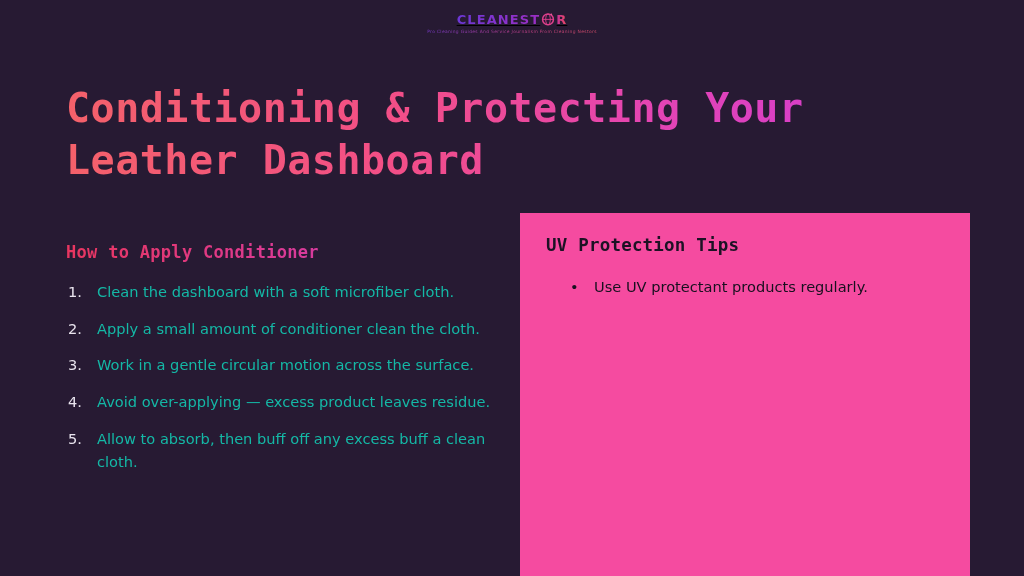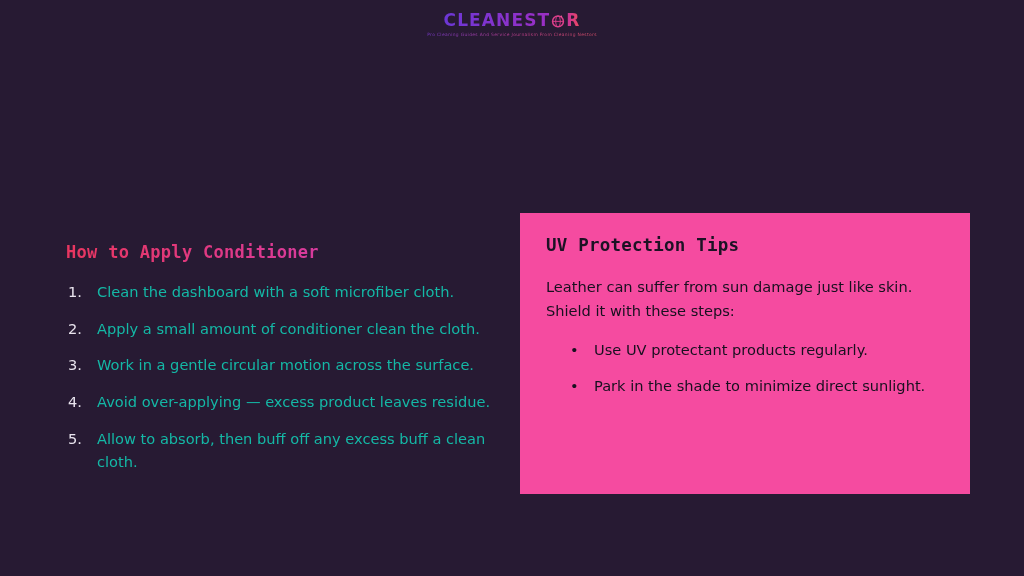--- a/index.html
+++ b/index.html
@@ -31,23 +31,24 @@
     display: flex;
     flex-direction: column;
     align-items: center;
   }
   .logo-mark {
     display: flex;
     align-items: center;
     justify-content: center;
     font-family: "DejaVu Sans", sans-serif;
     font-weight: 700;
-    font-size: 17px;
+    font-size: 13px;
     letter-spacing: 1.1px;
     line-height: 1;
+    text-decoration: underline;
   }
   .logo-text-a {
     background: linear-gradient(90deg, #6c37d6 0%, #9c2fc4 100%);
     -webkit-background-clip: text;
     background-clip: text;
     color: transparent;
   }
   .logo-text-b {
     background: linear-gradient(90deg, #c2309f 0%, #ef4a5e 100%);
     -webkit-background-clip: text;
@@ -136,21 +137,21 @@
     font-size: 14.6px;
     font-family: "DejaVu Sans", sans-serif;
   }
 
   
   .uv-card {
     position: absolute;
     left: 520px;
     top: 213px;
     width: 450px;
-    height: 281px;
+    height: 363px;
     background: #f54ba0;
     box-sizing: border-box;
     padding: 22px 26px 20px 26px;
   }
   .card-title {
     font-family: "DejaVu Sans Mono", monospace;
     font-weight: 700;
     font-size: 17.5px;
     letter-spacing: 0.2px;
     color: #1c1224;
@@ -200,34 +201,33 @@
           <ellipse cx="7" cy="7.4" rx="2.3" ry="5.4" fill="none" stroke="#e0408c" stroke-width="0.9"></ellipse>
           <line x1="1.8" y1="7.4" x2="12.2" y2="7.4" stroke="#e0408c" stroke-width="0.9"></line>
           <circle cx="10.4" cy="2.2" r="0.8" fill="#f0609e"></circle>
         </svg>
       </span>
       <span class="logo-text-b">R</span>
     </div>
     <div class="logo-tagline">Pro Cleaning Guides And Service Journalism From Cleaning Nestors</div>
   </div>
 
+  <h1 class="page-title">Conditioning &amp; Protecting Your Leather Dashboard</h1>
 
   <div class="left-col">
     <h2 class="section-heading">How to Apply Conditioner</h2>
     <ol class="steps">
       <li>Clean the dashboard with a soft microfiber cloth.</li>
       <li>Apply a small amount of conditioner clean the cloth.</li>
       <li>Work in a gentle circular motion across the surface.</li>
       <li>Avoid over-applying — excess product leaves residue.</li>
       <li>Allow to absorb, then buff off any excess buff a clean cloth.</li>
     </ol>
   </div>
 
   <div class="uv-card">
     <h2 class="card-title">UV Protection Tips</h2>
-    <p class="card-intro">Leather can suffer from sun damage just like skin. Shield it with these steps:</p>
     <ul class="card-bullets">
       <li>Use UV protectant products regularly.</li>
-      <li>Park in the shade to minimize direct sunlight.</li>
     </ul>
   </div>
 
 </div>
 
 </body></html>

